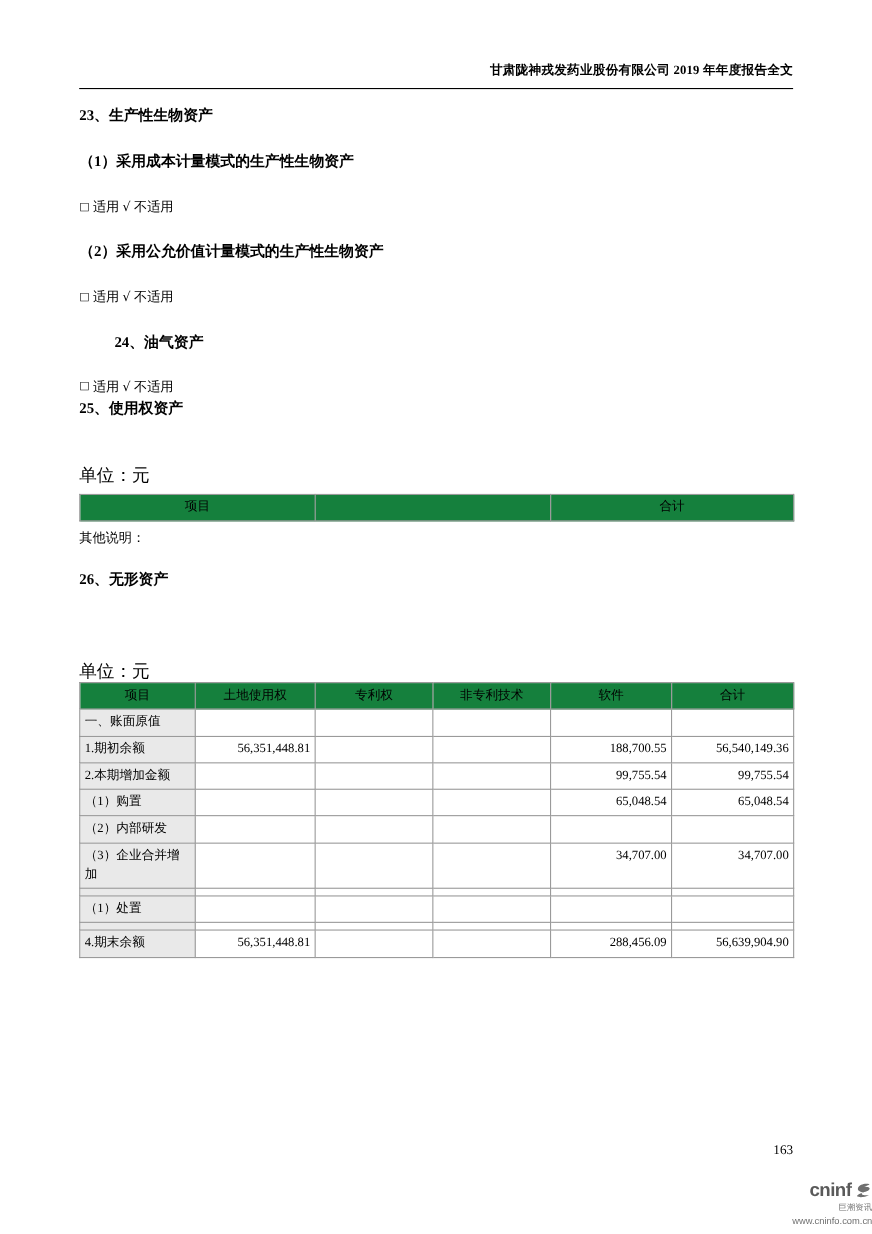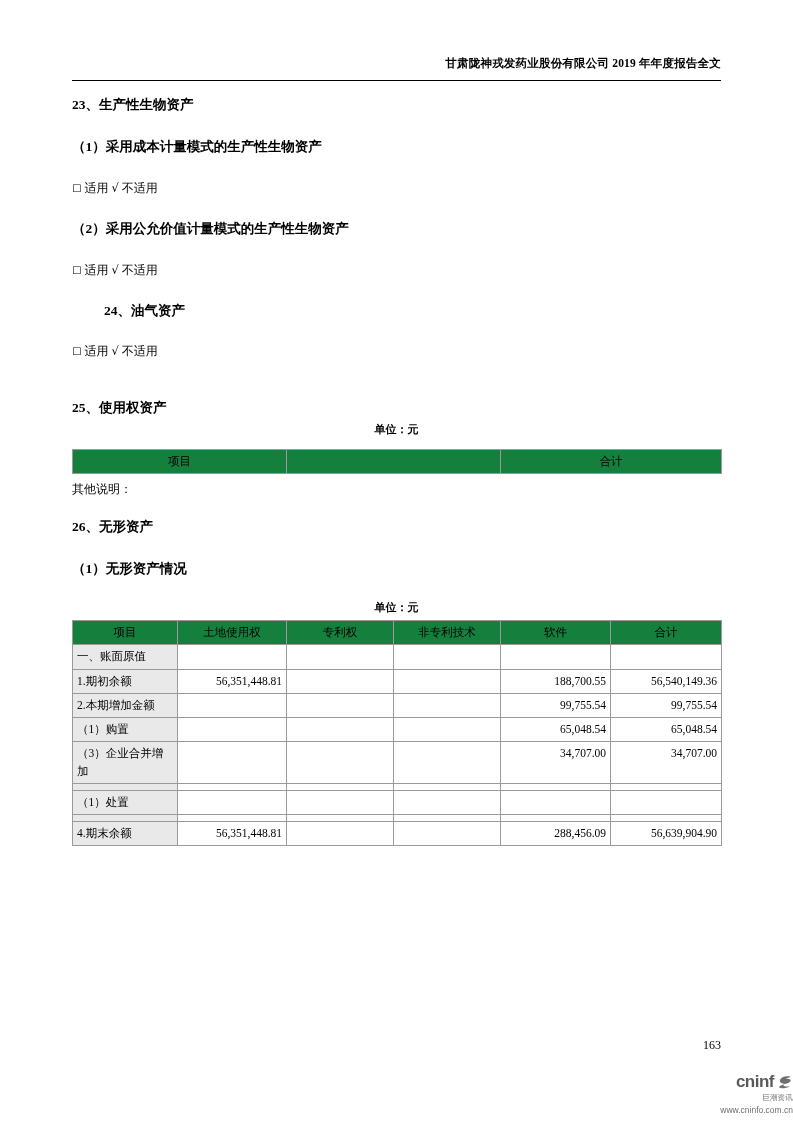--- a/index.html
+++ b/index.html
@@ -72,24 +72,23 @@
     vertical-align: 1px;
   }
   .applic .tick {
     font-family: "DejaVu Sans", sans-serif;
     font-size: 11.5px;
   }
   .note {
     font-size: 12px;
   }
   .unit {
-    font-size: 11px;
-    text-align: center;
-    width: 649px;
-    font-weight: bold;
+    font-size: 16px;
+    text-align: left;
+    width: 649px;
   }
 
   
   table.doc {
     border-collapse: collapse;
     width: 649px;
     table-layout: fixed;
   }
   table.doc td, table.doc th {
     border: 1px solid #9a9a9a;
@@ -194,21 +193,21 @@
 
     <div class="block h-sect" style="top:302px;margin-left:32px;">24、油气资产</div>
 
     <div class="block applic" style="top:343px;">
       <span class="box">□</span>
       <span>适用</span>
       <span class="tick">√</span>
       <span>不适用</span>
     </div>
 
-    <div class="block h-sect" style="top:399px;">25、使用权资产</div>
+    <div class="block h-sect" style="top:362px;">25、使用权资产</div>
 
     <div class="block unit" style="top:422px;">单位：元</div>
 
     <div class="block" style="top:449px;">
       <table class="doc">
         <colgroup>
           <col style="width:214px">
           <col style="width:214px">
           <col style="width:221px">
         </colgroup>
@@ -219,21 +218,20 @@
             <th>合计</th>
           </tr>
         </tbody>
       </table>
     </div>
 
     <div class="block note" style="top:481px;">其他说明：</div>
 
     <div class="block h-sect" style="top:518px;">26、无形资产</div>
 
-    <div class="block h-sub" style="top:560px;">（1）无形资产情况</div>
 
     <div class="block unit" style="top:600px;">单位：元</div>
 
     <div class="block" style="top:620px;">
       <table class="doc">
         <colgroup>
           <col style="width:105px">
           <col style="width:109px">
           <col style="width:107px">
           <col style="width:107px">
@@ -275,20 +273,28 @@
             </tr>
             <tr>
               <td class="lbl indent2">（1）购置</td>
               <td class="num"></td>
               <td class="num"></td>
               <td class="num"></td>
               <td class="num">65,048.54</td>
               <td class="num">65,048.54</td>
             </tr>
             <tr>
+              <td class="lbl indent2">（2）内部研发</td>
+              <td class="num"></td>
+              <td class="num"></td>
+              <td class="num"></td>
+              <td class="num"></td>
+              <td class="num"></td>
+            </tr>
+            <tr>
               <td class="lbl indent2">（3）企业合并增加</td>
               <td class="num"></td>
               <td class="num"></td>
               <td class="num"></td>
               <td class="num">34,707.00</td>
               <td class="num">34,707.00</td>
             </tr>
             <tr>
               <td class="lbl"></td>
               <td class="num"></td>

